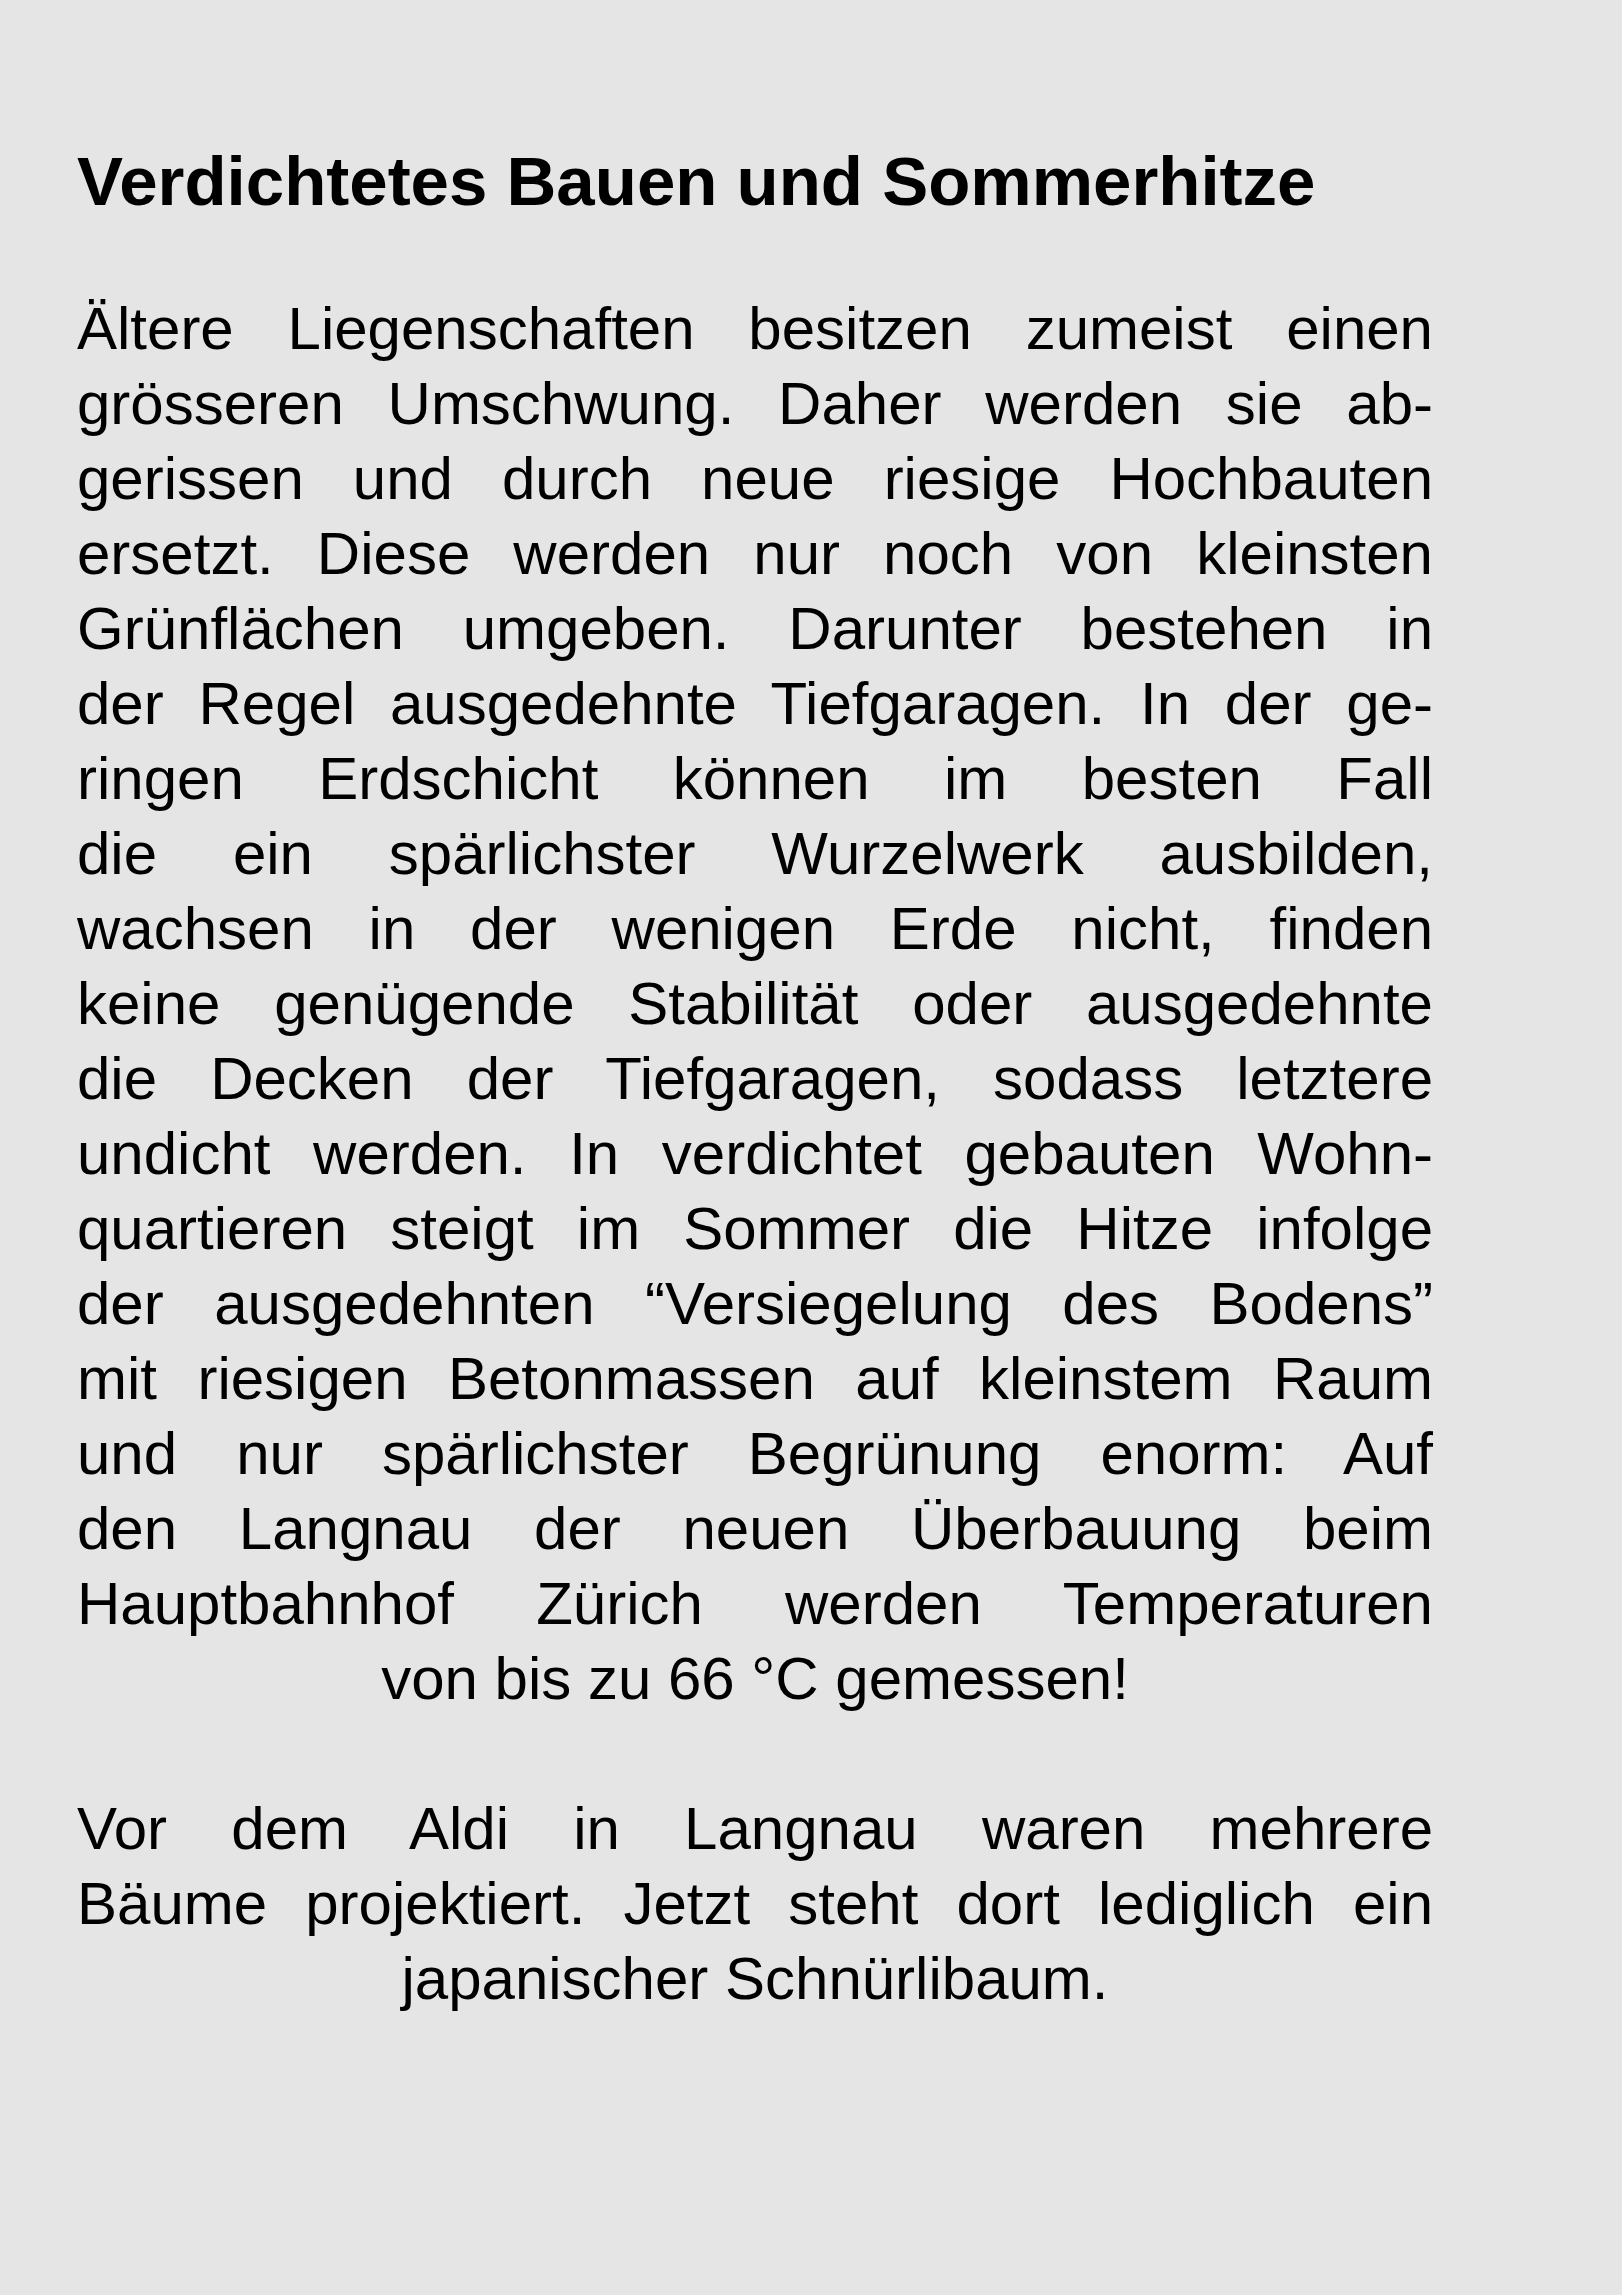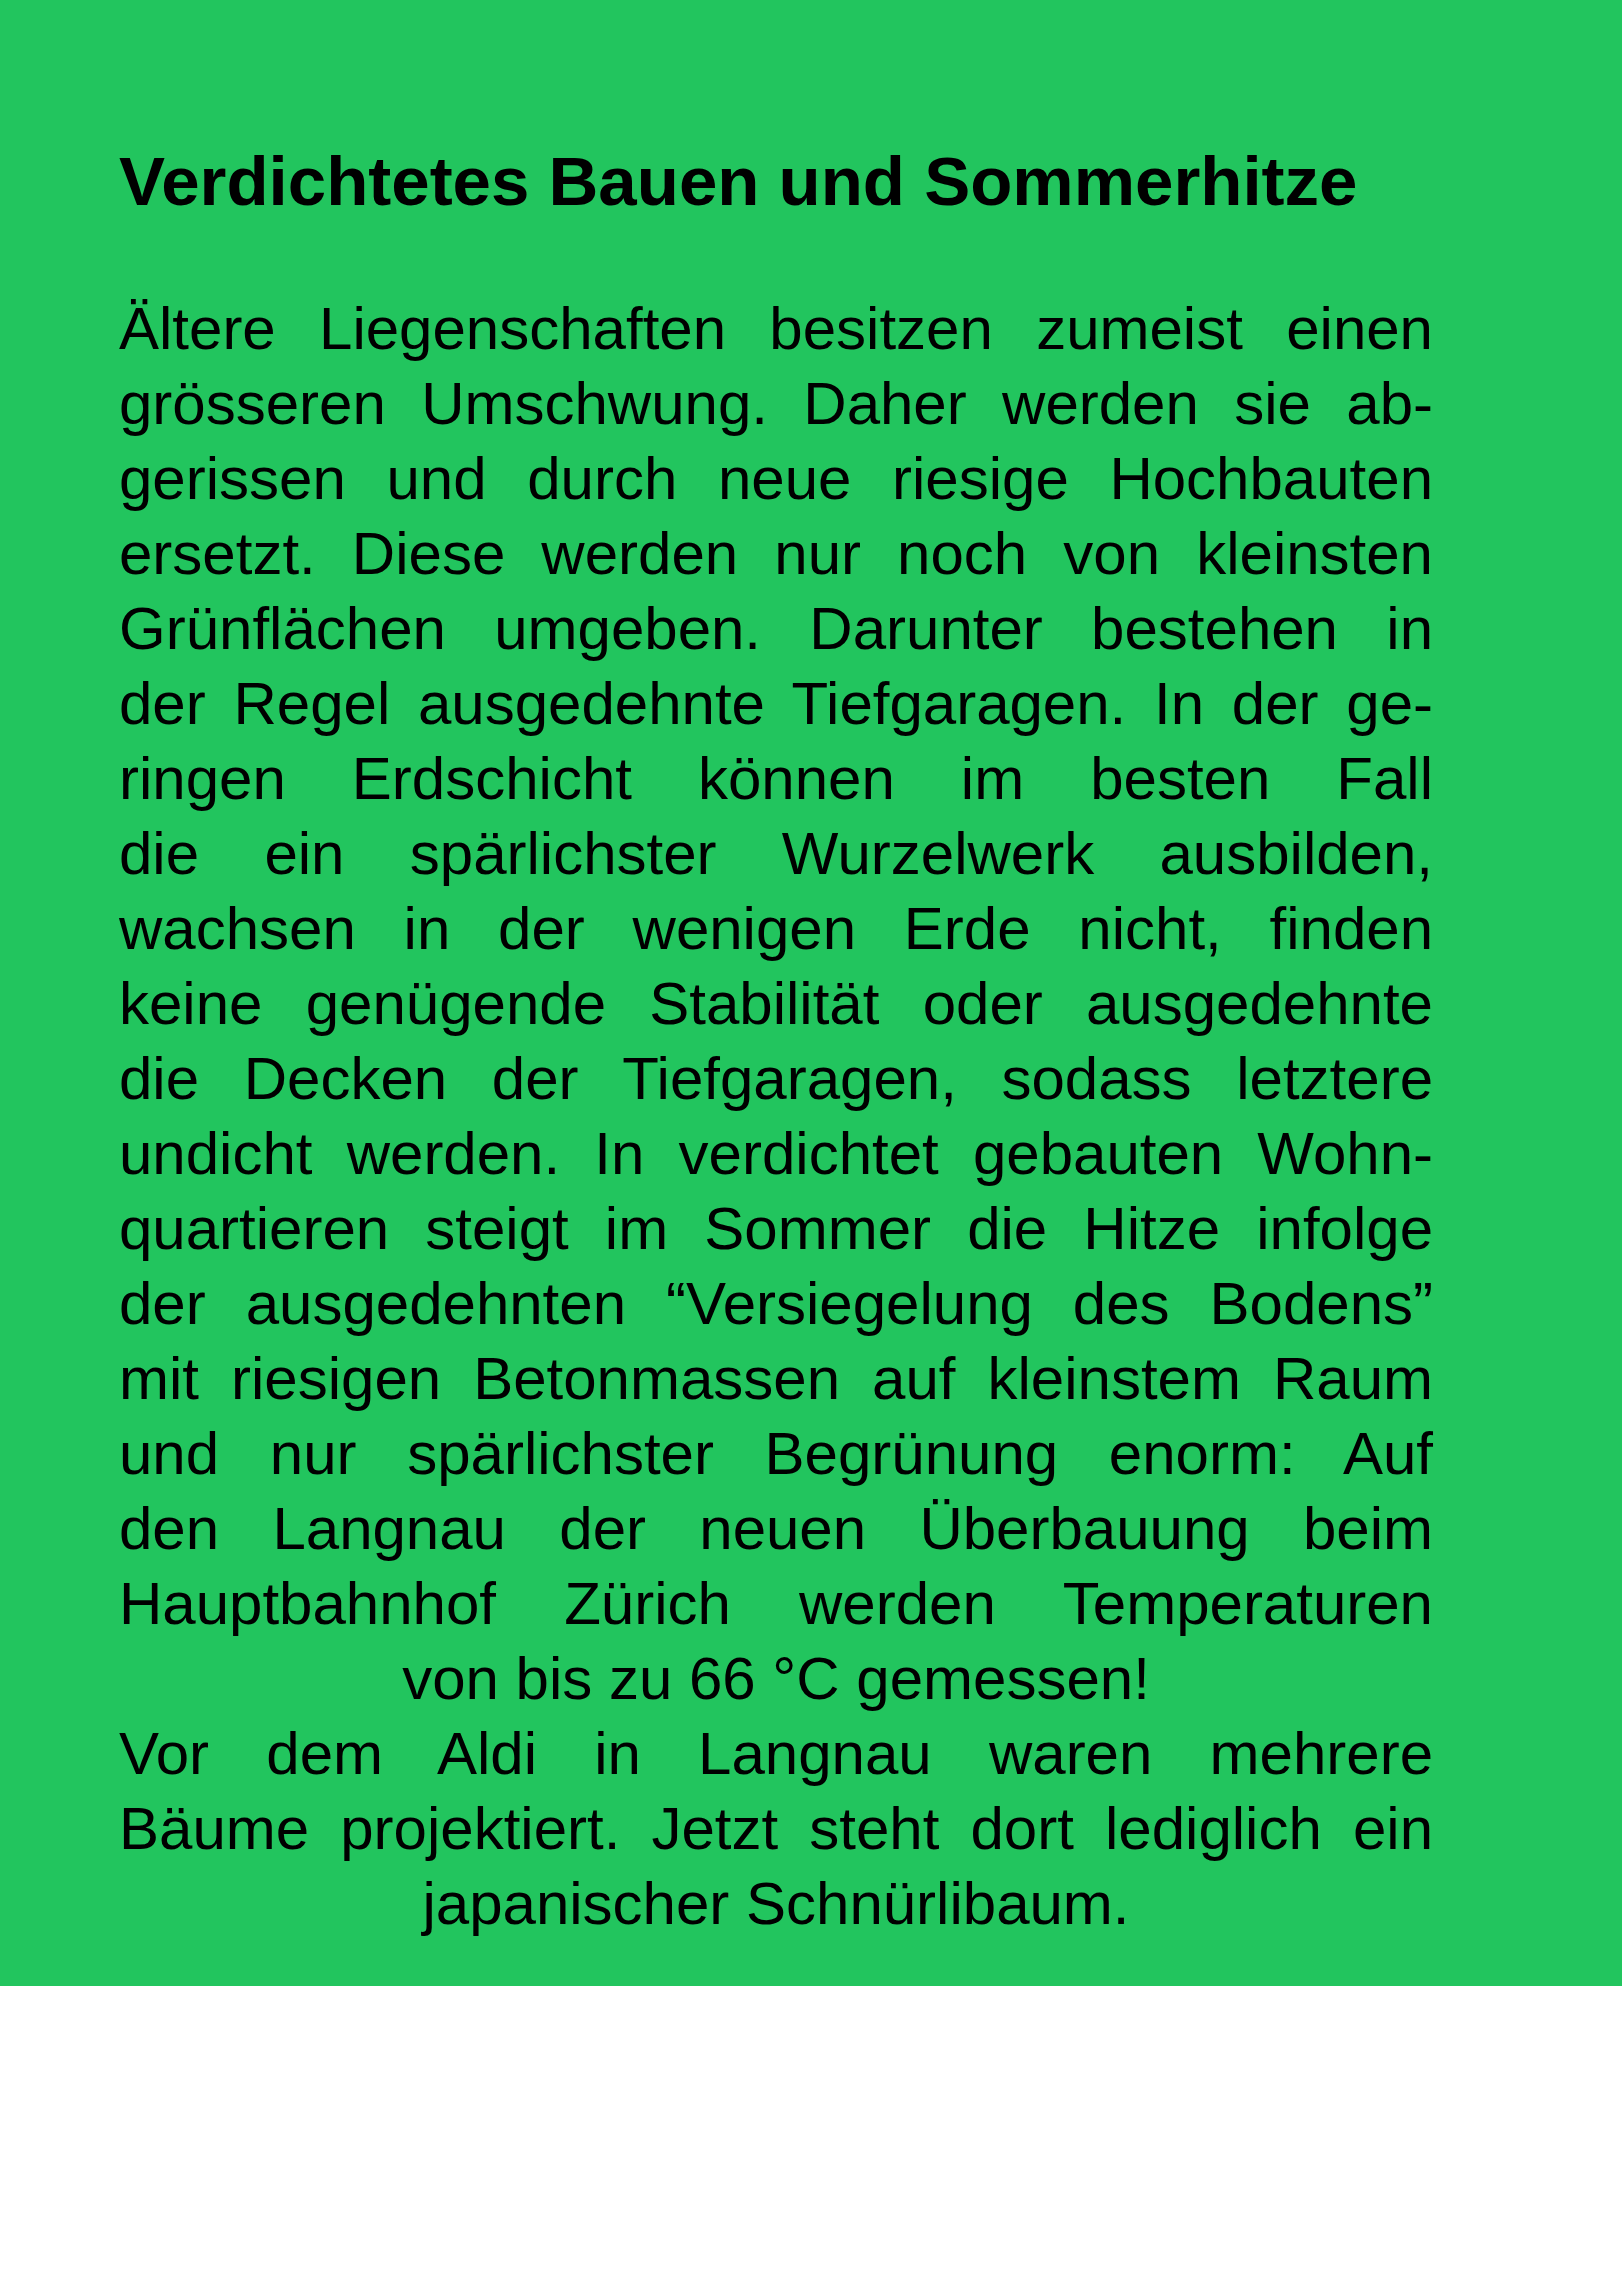--- a/index.html
+++ b/index.html
@@ -3,42 +3,43 @@
 <meta charset="utf-8">
 <style>
   html, body {
     margin: 0;
     padding: 0;
     background: #ffffff;
   }
   .page {
     position: relative;
     width: 1623px;
-    height: 1986px;
-    background: #22c55e;
+    height: 2295px;
+    background: #e5e5e5;
     color: #000000;
     box-sizing: border-box;
-    padding: 147px 190px 0 119px;
+    padding: 147px 190px 0 77px;
     font-family: "Liberation Sans", "DejaVu Sans", sans-serif;
     overflow: hidden;
   }
   .doc-title {
     margin: 0 0 75px 0;
     font-size: 69px;
     line-height: 69px;
     font-weight: bold;
     letter-spacing: 0;
     white-space: nowrap;
     text-align: left;
   }
   .para {
     margin: 0;
     padding: 0;
   }
   .para + .para {
+    margin-top: 75px;
   }
   .line {
     font-size: 60px;
     line-height: 75px;
     height: 75px;
     text-align: center;
   }
   .line.j {
     text-align: justify;
     text-align-last: justify;

